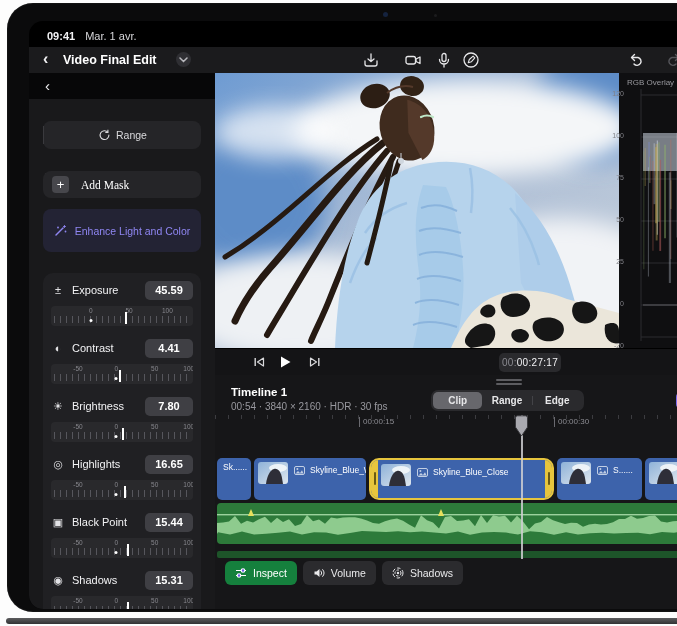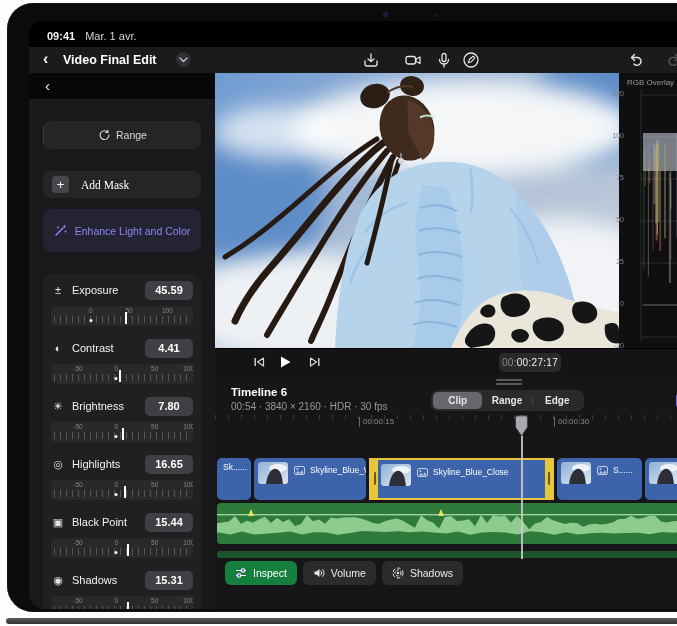--- a/index.html
+++ b/index.html
@@ -98,21 +98,21 @@
   .tl-ruler { position:absolute; left:0; top:40px; right:0; height:18px;
               background:repeating-linear-gradient(90deg,#3c3c40 0,#3c3c40 1px,transparent 1px,transparent 13px) top/100% 4px no-repeat; }
   .tl-rlabel { position:absolute; top:2px; font-size:8px; color:#8c8c92; border-left:1px solid #6a6a70; padding-left:3px; line-height:10px; }
   .playhead-line { position:absolute; left:306px; top:40px; width:1.5px; height:144px; background:#cfcfd2; opacity:.85; z-index:6; }
   .playhead-handle { position:absolute; left:300px; top:40px; z-index:7; }
   .clips-row { position:absolute; left:2px; top:83px; right:0; height:42px; display:flex; gap:3px; overflow:hidden; }
   .clip { position:relative; height:42px; background:#3d63ab; border-radius:5px; flex:none; overflow:hidden; }
   .clip .lbl { position:absolute; top:4px; font-size:8.5px; color:#fff; white-space:nowrap; }
   .clip .thumb { position:absolute; left:4px; top:4px; width:30px; height:22px; border-radius:3px; overflow:hidden; }
   .clip .imgic { position:absolute; top:8px; opacity:.85; }
-  .clip.sel { border:2.5px solid #e7c53d; border-radius:0; }
+  .clip.sel { border:2.5px solid #e7c53d; border-radius:10px; }
   .clip-endcap { position:absolute; top:0; bottom:0; width:7px; background:#e7c53d; z-index:2; }
   .clip-endcap .slit { position:absolute; left:2.5px; top:12px; width:2px; height:13px; border-radius:1px; background:#6b5a12; }
   .audio-row { position:absolute; left:2px; top:128px; right:0; height:41px; border-radius:4px; overflow:hidden; }
   .audio-strip2 { position:absolute; left:2px; top:176px; right:0; height:7px; background:#1d5429; border-radius:2px; }
   .tools-row { position:absolute; left:10px; top:186px; height:24px; display:flex; gap:6px; z-index:8; }
   .tool-btn { height:24px; padding:0 10px; border-radius:6px; background:#2b2b2e; color:#e9e9eb; font-size:10.5px;
               display:flex; align-items:center; gap:6px; }
   .tool-btn.active { background:#15803d; color:#fff; }
   svg.icon { display:block; }
 </style>
@@ -479,21 +479,21 @@
         </span>
         <span class="timecode">
           <span class="dim">00:</span>
             <span class="main">00:27:17</span>
         </span>
       </div>
 
       <div class="timeline">
         <div class="tl-handle"></div>
         <div class="tl-handle h2"></div>
-        <div class="tl-title">Timeline 6</div>
+        <div class="tl-title">Timeline 1</div>
         <div class="tl-meta">00:54 · 3840 × 2160 · HDR · 30 fps</div>
         <div class="segmented" id="mode-segmented">
             <div class="seg sel">Clip</div>
             <div class="seg">Range</div>
             <div class="seg-sep"></div>
             <div class="seg">Edge</div>
           </div>
         <div class="purple-sliver"></div>
         <div class="tl-ruler" id="tl-ruler">
             <span class="tl-rlabel" style="left: 144px;">00:00:15</span>

